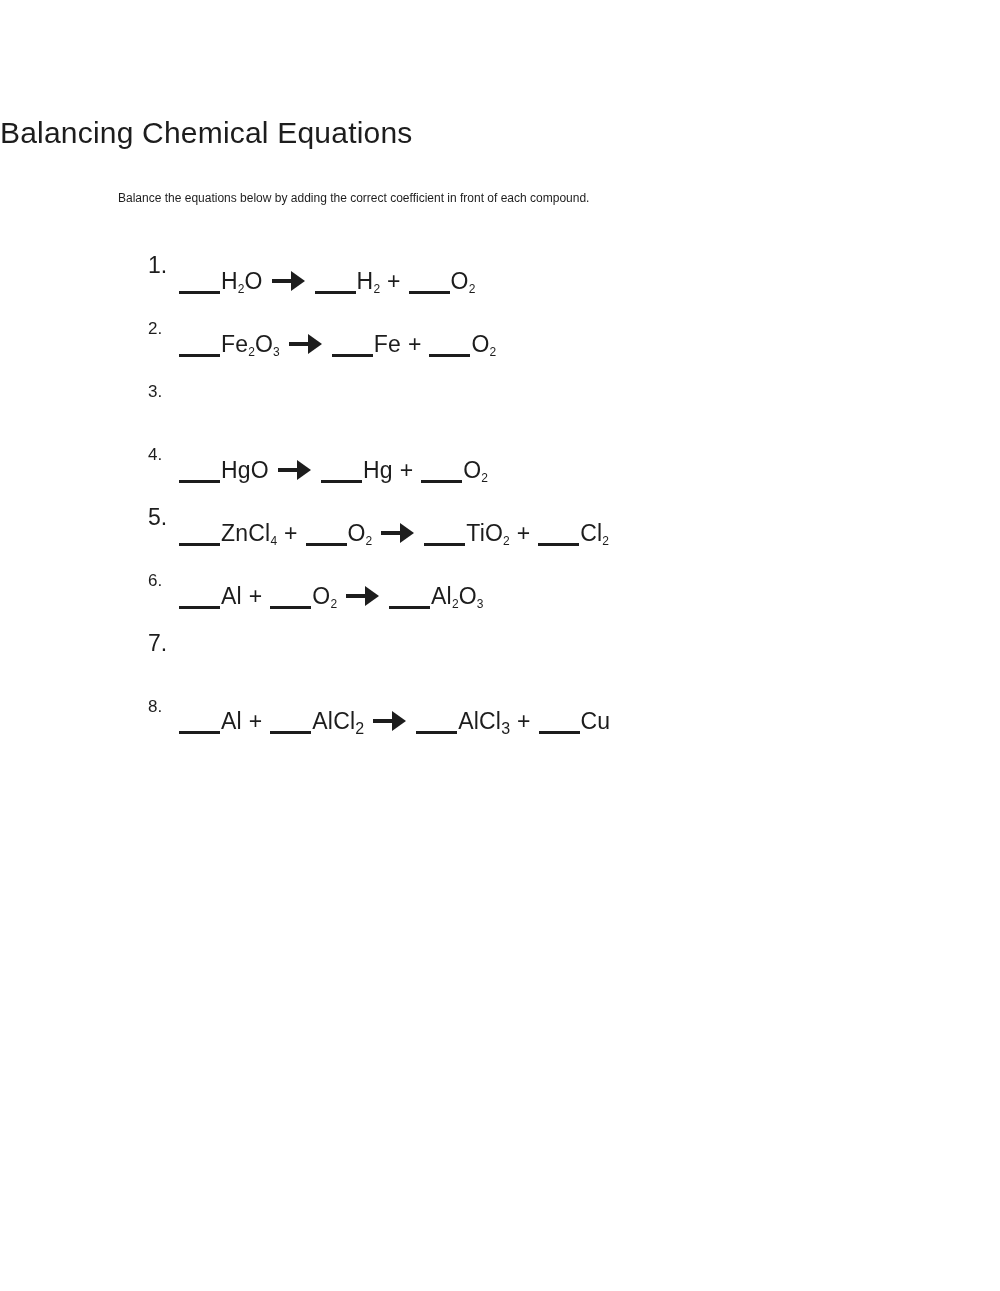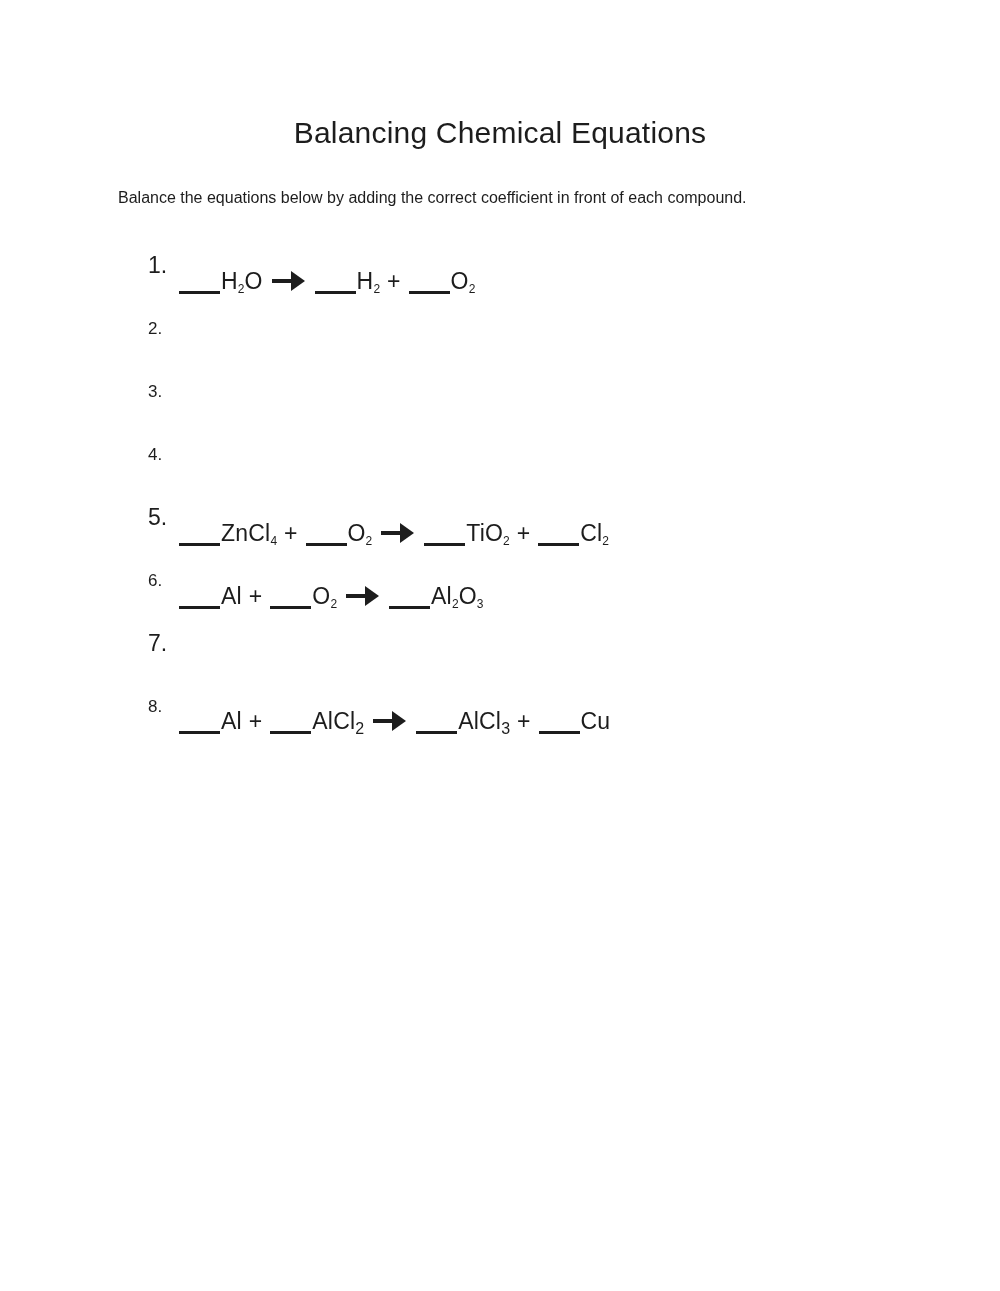--- a/index.html
+++ b/index.html
@@ -9,30 +9,29 @@
     height: 1291px;
     margin: 0 auto;
     background: #ffffff;
     color: #1d1d1d;
     font-family: "Liberation Sans", "DejaVu Sans", sans-serif;
     overflow: hidden;
   }
   .title {
     margin: 0;
     padding-top: 116px;
-    text-align: center;
     font-size: 30px;
     font-weight: 500;
     letter-spacing: 0.2px;
     color: #1d1d1d;
   }
   .instructions {
     margin: 34px 0 0 118px;
     width: 742px;
-    font-size: 16px;
+    font-size: 12px;
     line-height: 28px;
     color: #1d1d1d;
   }
   .equation-list { margin-top: 22px; }
   .equation-row {
     display: flex;
     align-items: baseline;
     height: 63px;
     padding-left: 148px;
     box-sizing: border-box;
@@ -77,26 +76,34 @@
   <div class="equation-list">
       <div class="equation-row">
         <span class="eq-num large">1.</span>
         <span class="eq-body subs-tiny"><span class="blank"></span><span class="chem">H</span><span class="sub">2</span><span class="chem">O</span><span class="arrow"><svg width="33" height="22" viewBox="0 0 33 22" xmlns="http://www.w3.org/2000/svg">
               <rect x="0" y="9" width="21" height="4" fill="currentColor"></rect>
               <polygon points="19,1 33,11 19,21" fill="currentColor"></polygon>
             </svg></span><span class="blank"></span><span class="chem">H</span><span class="sub">2</span><span class="plus">+</span><span class="blank"></span><span class="chem">O</span><span class="sub">2</span></span>
       </div>
       <div class="equation-row">
         <span class="eq-num small">2.</span>
+        <span class="eq-body subs-tiny"><span class="blank"></span><span class="chem">Fe</span><span class="sub">2</span><span class="chem">O</span><span class="sub">3</span><span class="arrow"><svg width="33" height="22" viewBox="0 0 33 22" xmlns="http://www.w3.org/2000/svg">
+              <rect x="0" y="9" width="21" height="4" fill="currentColor"></rect>
+              <polygon points="19,1 33,11 19,21" fill="currentColor"></polygon>
+            </svg></span><span class="blank"></span><span class="chem">Fe</span><span class="plus">+</span><span class="blank"></span><span class="chem">O</span><span class="sub">2</span></span>
       </div>
       <div class="equation-row">
         <span class="eq-num small">3.</span>
       </div>
       <div class="equation-row">
         <span class="eq-num small">4.</span>
+        <span class="eq-body subs-tiny"><span class="blank"></span><span class="chem">HgO</span><span class="arrow"><svg width="33" height="22" viewBox="0 0 33 22" xmlns="http://www.w3.org/2000/svg">
+              <rect x="0" y="9" width="21" height="4" fill="currentColor"></rect>
+              <polygon points="19,1 33,11 19,21" fill="currentColor"></polygon>
+            </svg></span><span class="blank"></span><span class="chem">Hg</span><span class="plus">+</span><span class="blank"></span><span class="chem">O</span><span class="sub">2</span></span>
       </div>
       <div class="equation-row">
         <span class="eq-num large">5.</span>
         <span class="eq-body subs-tiny"><span class="blank"></span><span class="chem">ZnCl</span><span class="sub">4</span><span class="plus">+</span><span class="blank"></span><span class="chem">O</span><span class="sub">2</span><span class="arrow"><svg width="33" height="22" viewBox="0 0 33 22" xmlns="http://www.w3.org/2000/svg">
               <rect x="0" y="9" width="21" height="4" fill="currentColor"></rect>
               <polygon points="19,1 33,11 19,21" fill="currentColor"></polygon>
             </svg></span><span class="blank"></span><span class="chem">TiO</span><span class="sub">2</span><span class="plus">+</span><span class="blank"></span><span class="chem">Cl</span><span class="sub">2</span></span>
       </div>
       <div class="equation-row">
         <span class="eq-num small">6.</span>

